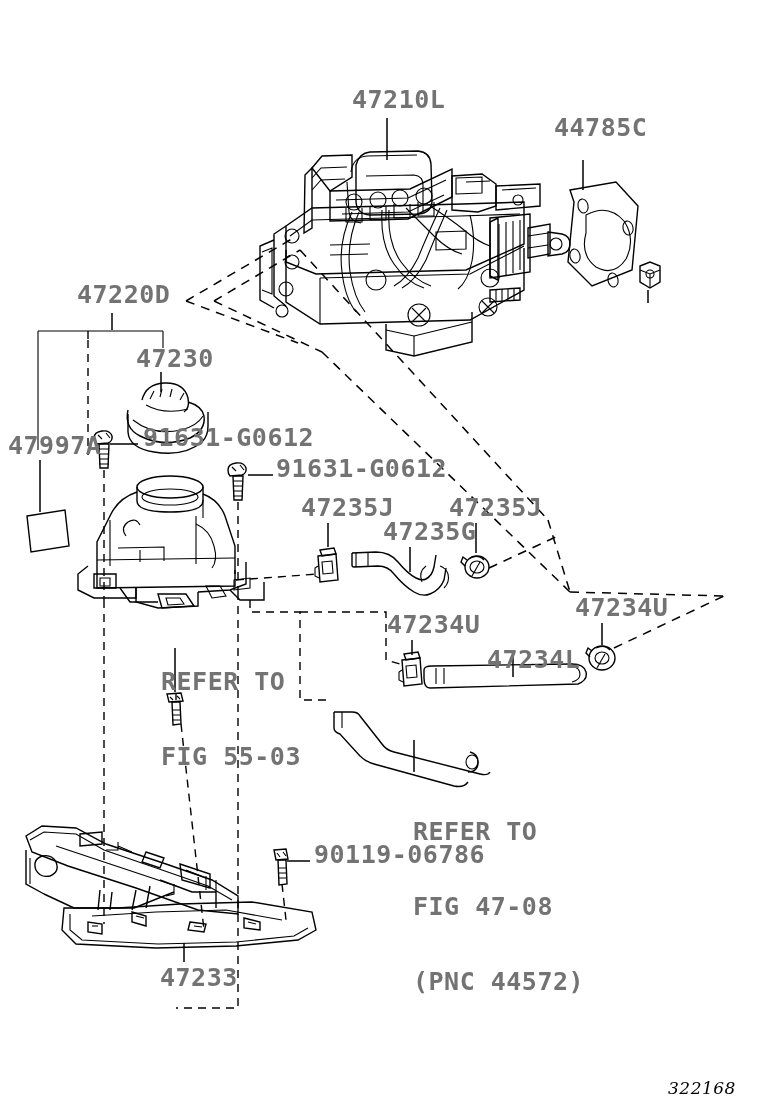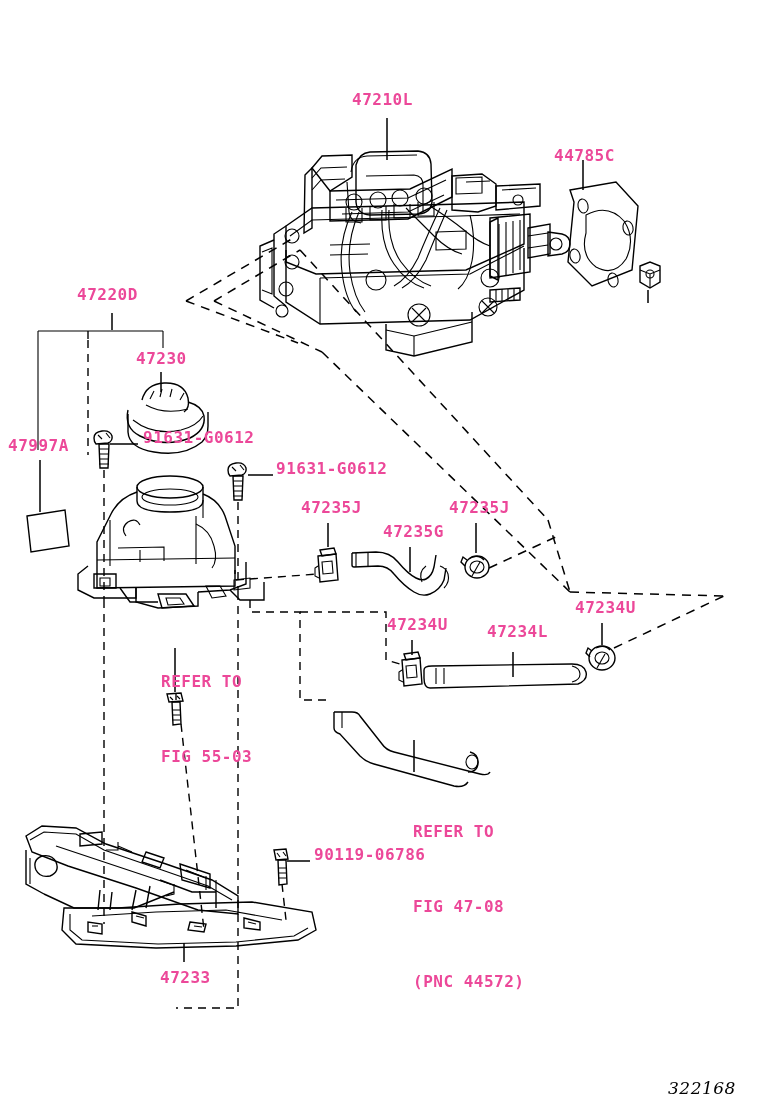--- a/index.html
+++ b/index.html
@@ -20,23 +20,23 @@
   #svgroot {
     position: absolute;
     left: 0;
     top: 0;
     width: 760px;
     height: 1112px;
   }
   .lbl {
     position: absolute;
     font-family: "DejaVu Sans Mono", "Liberation Mono", monospace;
-    font-size: 16px;
+    font-size: 25px;
     font-weight: bold;
-    color: #ec4899;
+    color: #737373;
     letter-spacing: 0.5px;
     white-space: pre;
     line-height: 23px;
   }
   .lbl.multi {
     line-height: 25px;
     margin-left: 28px;
   }
   .figno {
     position: absolute;
@@ -375,32 +375,32 @@
       <path class="dash2" d="M88,340 L88,455"></path>
     </g>
 
     <g>
       <line class="leader" x1="40" y1="505" x2="40" y2="512"></line>
     </g>
 
   </svg>
 
   <div class="lbl" style="left:352px; top:88px;">47210L</div>
-  <div class="lbl" style="left:554px; top:144px;">44785C</div>
+  <div class="lbl" style="left:554px; top:116px;">44785C</div>
   <div class="lbl" style="left:77px;  top:283px;">47220D</div>
   <div class="lbl" style="left:136px; top:347px;">47230</div>
   <div class="lbl" style="left:143px; top:426px;">91631-G0612</div>
   <div class="lbl" style="left:8px;   top:434px;">47997A</div>
   <div class="lbl" style="left:276px; top:457px;">91631-G0612</div>
   <div class="lbl" style="left:301px; top:496px;">47235J</div>
   <div class="lbl" style="left:449px; top:496px;">47235J</div>
   <div class="lbl" style="left:383px; top:520px;">47235G</div>
   <div class="lbl" style="left:387px; top:613px;">47234U</div>
   <div class="lbl" style="left:575px; top:596px;">47234U</div>
-  <div class="lbl" style="left:487px; top:620px;">47234L</div>
+  <div class="lbl" style="left:487px; top:648px;">47234L</div>
   <div class="lbl" style="left:314px; top:843px;">90119-06786</div>
   <div class="lbl" style="left:160px; top:966px;">47233</div>
 
   <div class="lbl multi" style="left:133px; top:619px;">
     <div>REFER TO</div>
     <div>FIG 55-03</div>
   </div>
 
   <div class="lbl multi" style="left:385px; top:769px;">
     <div>REFER TO</div>

